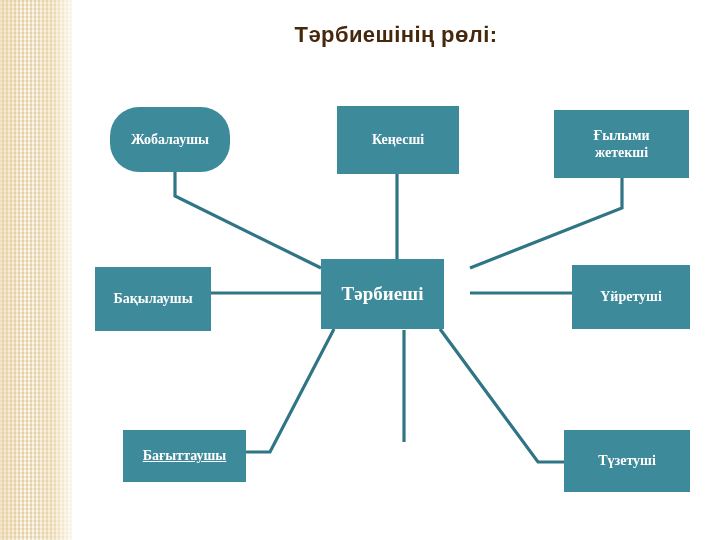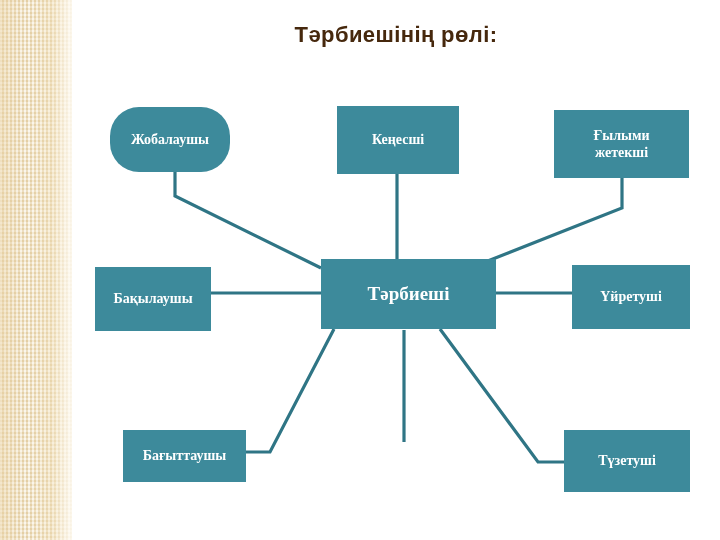--- a/index.html
+++ b/index.html
@@ -134,29 +134,29 @@
 
   <div class="node" style="left:554px; top:110px; width:135px; height:68px;">
     <span class="label">Ғылыми
 жетекші</span>
   </div>
 
   <div class="node" style="left:95px; top:267px; width:116px; height:64px;">
     <span class="label">Бақылаушы</span>
   </div>
 
-  <div class="node center" style="left:321px; top:259px; width:175px; height:70px;">
+  <div class="node center" style="left:321px; top:259px; width:123px; height:70px;">
     <span class="label">Тәрбиеші</span>
   </div>
 
   <div class="node" style="left:572px; top:265px; width:118px; height:64px;">
     <span class="label">Үйретуші</span>
   </div>
 
-  <div class="node" style="left:123px; top:430px; width:123px; height:52px;">
+  <div class="node" style="left:123px; top:430px; width:123px; height:52px;text-decoration:underline;">
     <span class="label">Бағыттаушы</span>
   </div>
 
 
   <div class="node" style="left:564px; top:430px; width:126px; height:62px;">
     <span class="label">Түзетуші</span>
   </div>
 
 </div>
 

